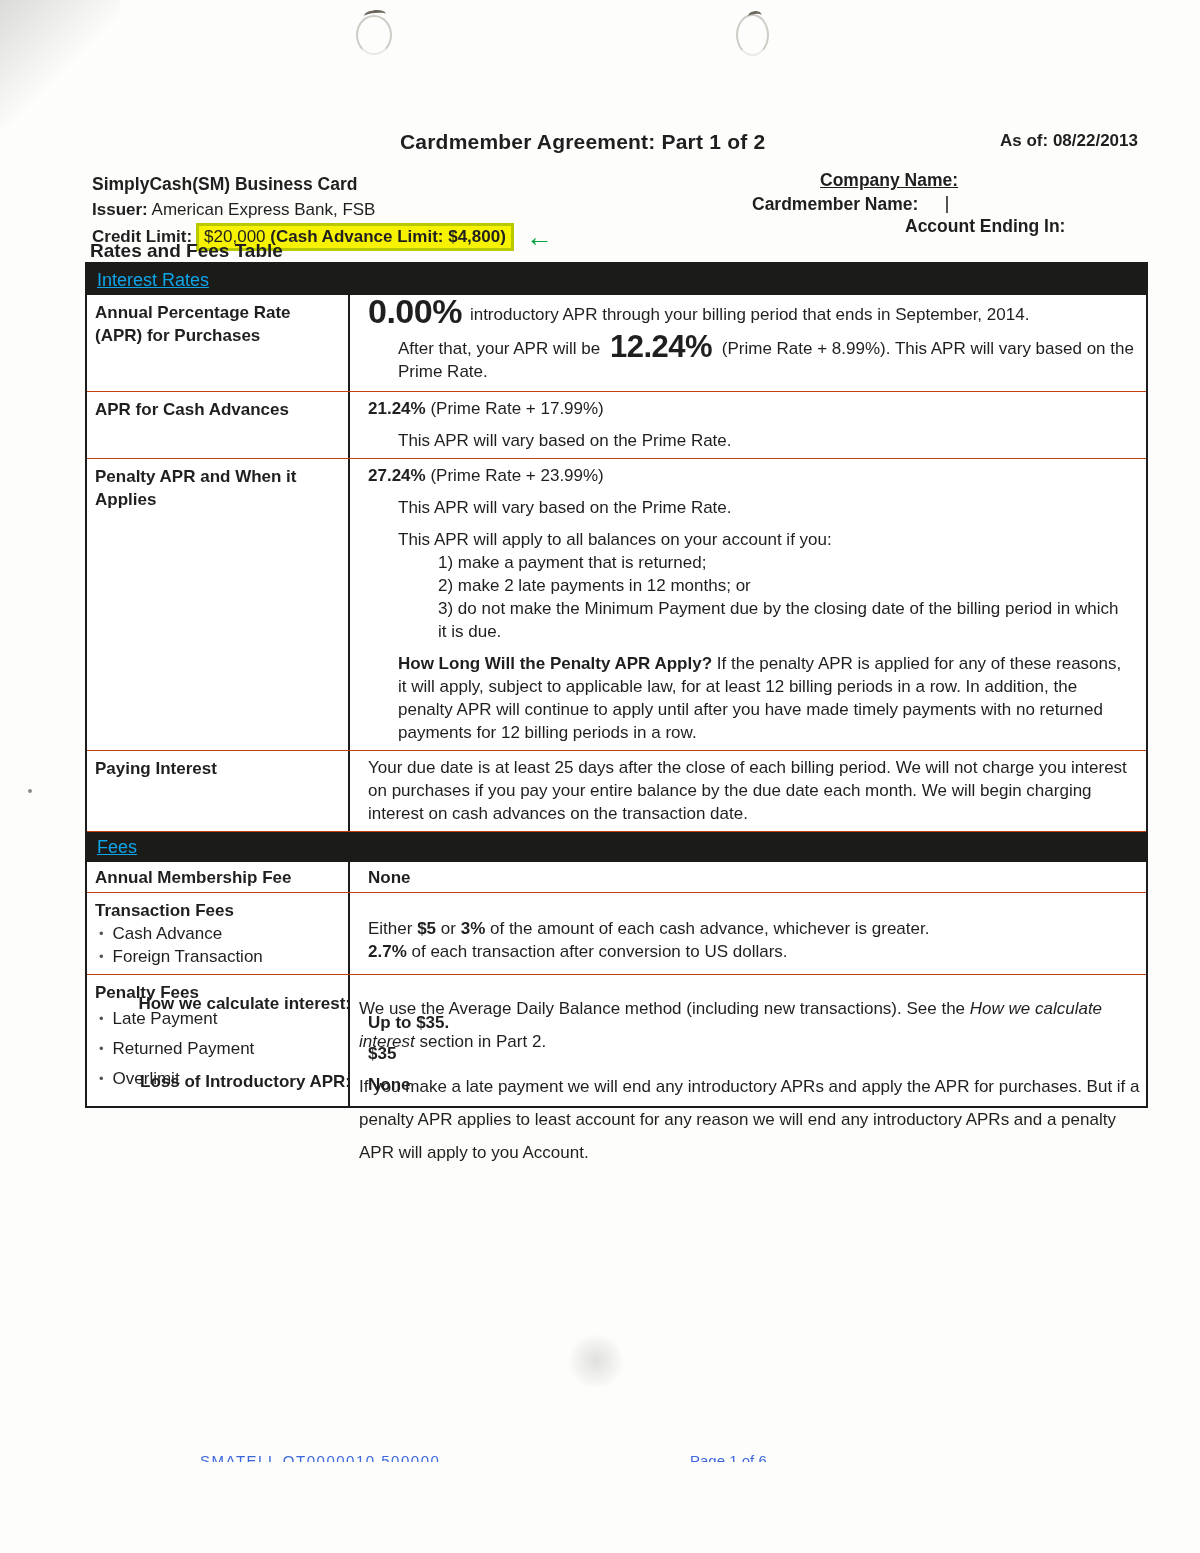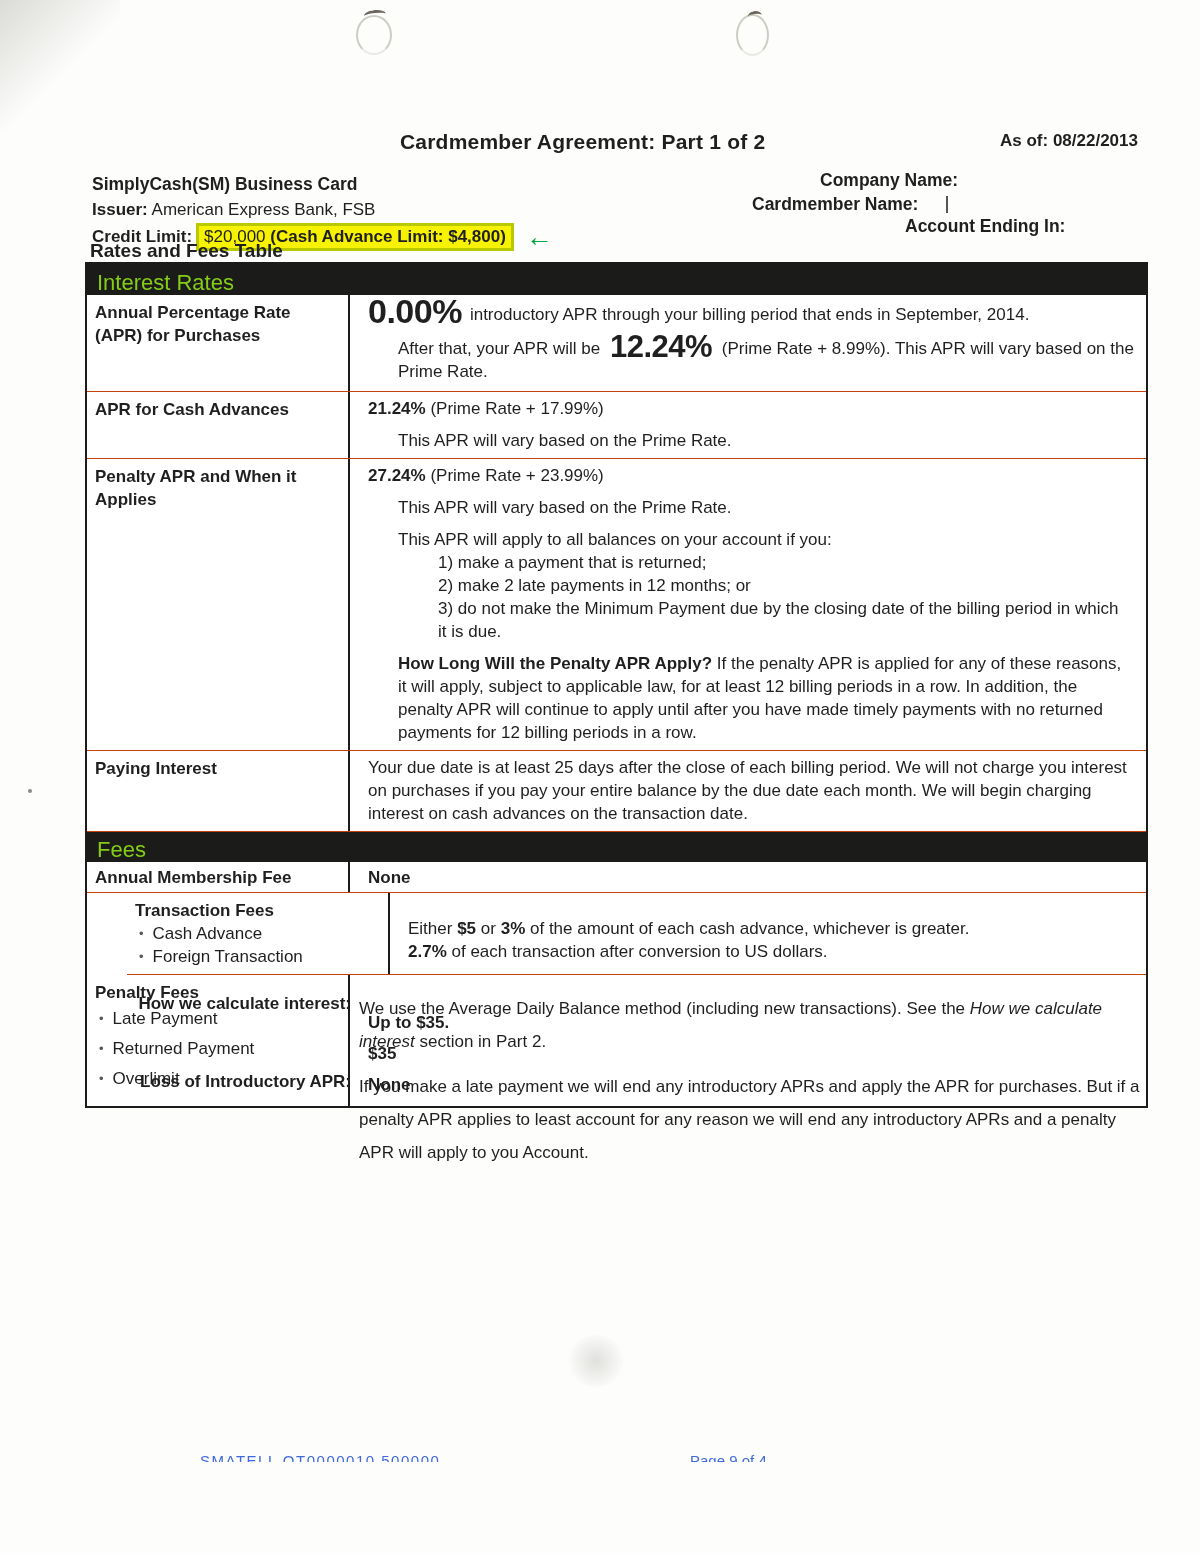--- a/index.html
+++ b/index.html
@@ -44,35 +44,35 @@
   .issuer-line { margin-top:2px; }
   .issuer-line .lbl { font-weight:bold; }
   .credit-line { margin-top:1px; display:flex; align-items:center; }
   .credit-line .lbl { font-weight:bold; margin-right:4px; }
   .hl-box {
     display:inline-block; background:#f7f200; border:3px solid #b8c900;
     padding:0 5px 1px 5px; line-height:21px;
   }
   .hl-box .bold-part { font-weight:bold; }
   .green-arrow { color:#00a33e; font-size:27px; font-weight:bold; margin-left:12px; line-height:20px; }
-  .company-label    { position:absolute; left:820px; top:170px; font-weight:bold; font-size:17.5px; }
+  .company-label    { position:absolute; left:820px; top:170px; font-weight:bold; font-size:17.5px;text-decoration:underline; }
   .cardmember-label { position:absolute; left:752px; top:194px; font-weight:bold; font-size:17.5px; }
   .cardmember-tick  { position:absolute; left:946px; top:196px; width:1.5px; height:17px; background:#555; }
   .account-label    { position:absolute; left:905px; top:216px; font-weight:bold; font-size:17.5px; }
   .rates-title { position:absolute; left:90px; top:240px; font-size:19px; font-weight:bold; }
 
   
   .rates-table {
     position:absolute; left:85px; top:262px; width:1063px;
     border:2px solid #1c1c1c; border-top:none;
     background:#fff;
   }
   .section-bar {
-    background:#1b1b1a; color:#84cc16; font-size:22px;
-    padding:8px 0 4px 10px; height:33px;
+    background:#1b1b1a; color:#0ea5e9; font-size:18px;
+    padding:8px 0 4px 10px; height:33px;text-decoration:underline;
   }
   .section-bar.fees { height:30px; padding-top:5px; }
   .trow { display:grid; grid-template-columns:263px 1fr; border-bottom:1px solid #c2410c; }
   .trow:last-child { border-bottom:none; }
   .tcell-l { border-right:2px solid #1c1c1c; padding:6px 8px; font-weight:bold; line-height:23px; }
   .tcell-r { padding:5px 12px 6px 18px; line-height:23px; }
   .indent-1 { padding-left:30px; }
   .indent-2 { padding-left:70px; max-width:760px; }
   .para-gap { margin-top:9px; }
   .big-rate  { font-size:34px; font-weight:bold; letter-spacing:-.5px; margin-right:8px; vertical-align:-3px; }
@@ -81,21 +81,21 @@
   .bold { font-weight:bold; }
   .bullet-item { display:flex; line-height:23px; }
   .bullet-item .b { color:#555; font-size:13px; margin:0 9px 0 4px; line-height:23px; }
   .bullet-item.spaced { line-height:30px; }
   .bullet-item.spaced .b { line-height:30px; }
   .fee-values-offset { padding-top:24px; }
   .fee-values-offset2 { padding-top:32px; }
   .fee-line-spaced { line-height:31px; }
   .row-annual .tcell-l, .row-annual .tcell-r { padding-top:4px; padding-bottom:3px; }
   .min-r1 { min-height:97px; } .min-r2 { min-height:56px; } .min-r3 { min-height:252px; }
-  .min-r4 { min-height:64px; } .min-annual { min-height:28px; } .min-trans { min-height:68px;margin-left:40px; }
+  .min-r4 { min-height:64px; } .min-annual { min-height:28px; } .min-trans { min-height:68px; }
   .min-pen { min-height:97px; }
 
   
   .notes { position:absolute; left:85px; top:992px; width:1063px; }
   .note-row { display:grid; grid-template-columns:272px 1fr; margin-bottom:12px; }
   .note-label { font-weight:bold; text-align:right; padding-right:6px; line-height:23px; }
   .note-text { line-height:33px; padding-left:2px; }
   .note-text .it { font-style:italic; }
 
   
@@ -268,14 +268,14 @@
     </div>
   </div>
   <div class="note-row">
     <div class="note-label">Loss of Introductory APR:</div>
     <div class="note-text">If you make a late payment we will end any introductory APRs and apply the APR for purchases. But if a penalty APR applies to least account for any reason we will end any introductory APRs and a penalty APR will apply to you Account.</div>
   </div>
 </div>
 
 <div class="footer-clip">
   <span class="footer-left">. ............... SMATELL QT0000010 500000</span>
-  <span class="footer-page">Page 9 of 4</span>
+  <span class="footer-page">Page 1 of 6</span>
 </div>
 
 </body></html>

